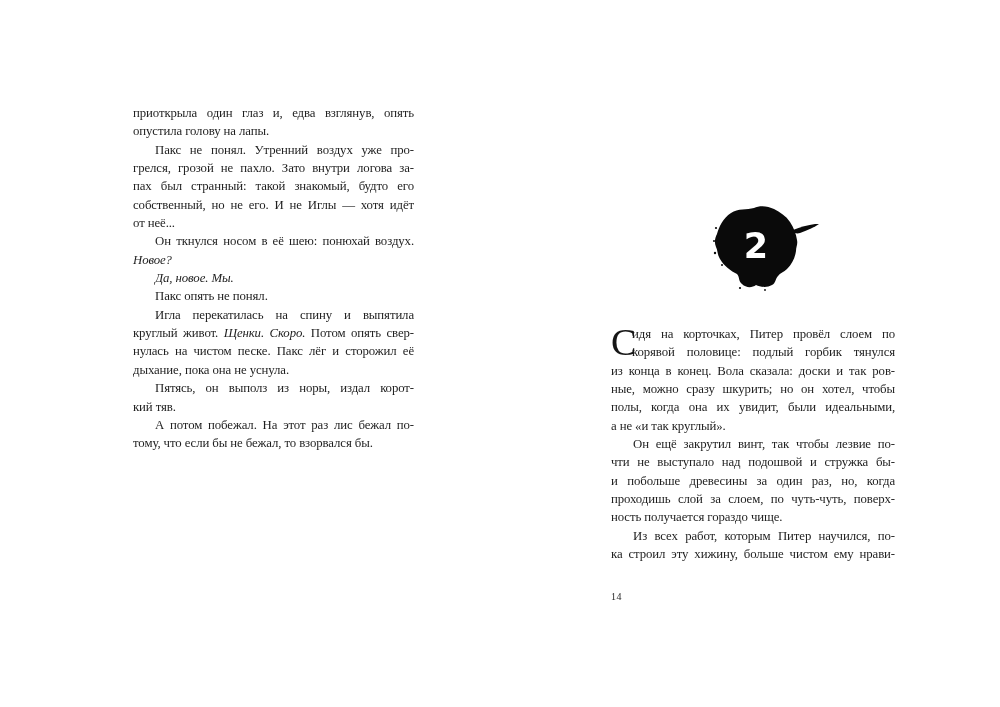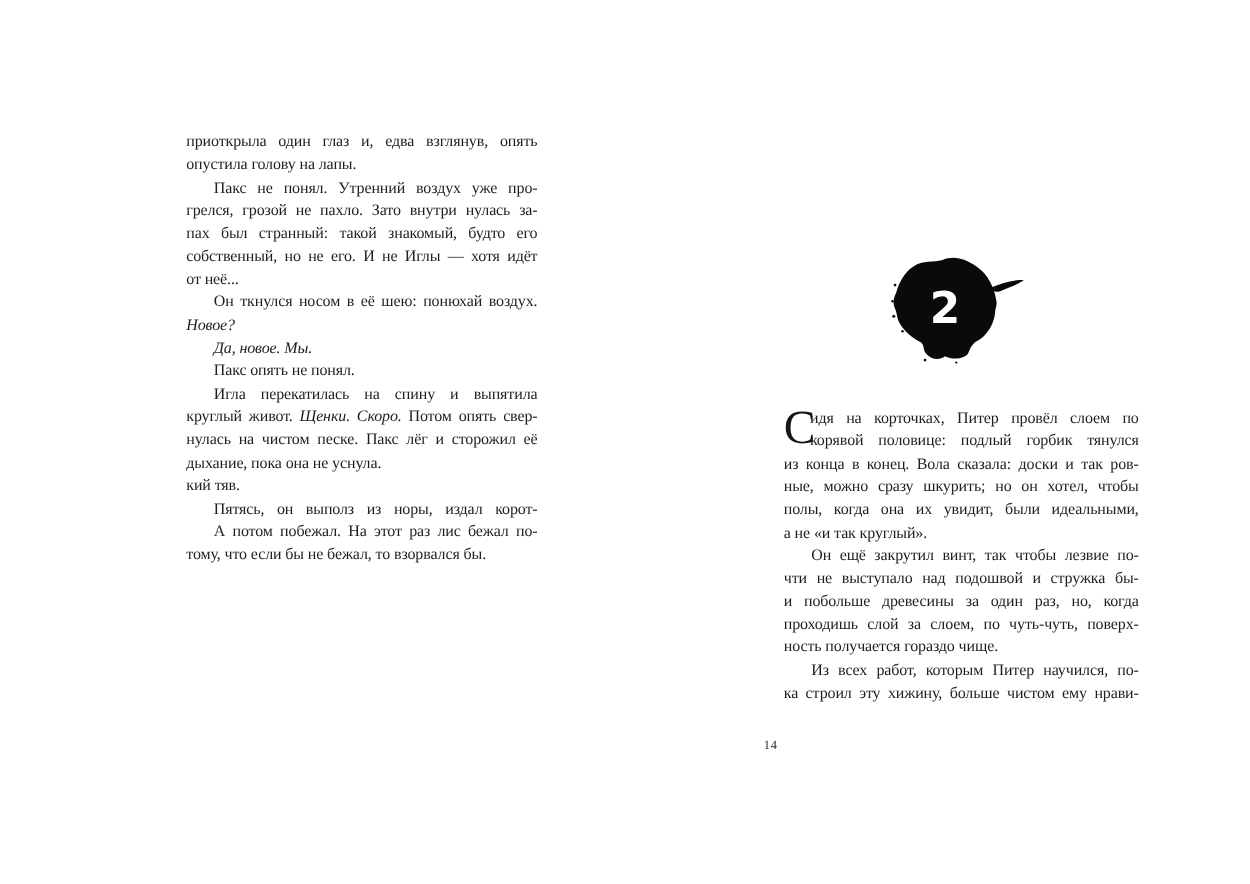--- a/index.html
+++ b/index.html
@@ -18,21 +18,20 @@
   .spread {
     position: absolute;
     inset: 0;
     background: #ffffff;
   }
   .text-block {
     position: absolute;
     font-size: 12.8px;
     line-height: 18.35px;
     letter-spacing: -0.1px;
-    margin-left: 16px;
   }
   .page-left-text {
     left: 133px;
     top: 104px;
     width: 281px;
   }
   .page-right-text {
     left: 611px;
     top: 325px;
     width: 284px;
@@ -91,34 +90,34 @@
 </head>
 <body>
 
 <div class="spread">
 
   <div>
     <div class="text-block page-left-text">
         <div class="line"><span>приоткрыла один глаз и, едва взглянув, опять</span></div>
         <div class="line end"><span>опустила голову на лапы.</span></div>
         <div class="line indent"><span>Пакс не понял. Утренний воздух уже про-</span></div>
-        <div class="line"><span>грелся, грозой не пахло. Зато внутри нулась за-</span></div>
+        <div class="line"><span>грелся, грозой не пахло. Зато внутри логова за-</span></div>
         <div class="line"><span>пах был странный: такой знакомый, будто его</span></div>
         <div class="line"><span>собственный, но не его. И не Иглы — хотя идёт</span></div>
         <div class="line end"><span>от неё...</span></div>
         <div class="line indent"><span>Он ткнулся носом в её шею: понюхай воздух.</span></div>
         <div class="line end"><span class="it">Новое?</span></div>
         <div class="line indent end"><span class="it">Да, новое. Мы.</span></div>
         <div class="line indent end"><span>Пакс опять не понял.</span></div>
         <div class="line indent"><span>Игла перекатилась на спину и выпятила</span></div>
         <div class="line"><span>круглый живот. </span><span class="it">Щенки. Скоро.</span><span> Потом опять свер-</span></div>
         <div class="line"><span>нулась на чистом песке. Пакс лёг и сторожил её</span></div>
         <div class="line end"><span>дыхание, пока она не уснула.</span></div>
+        <div class="line indent"><span>Пятясь, он выполз из норы, издал корот-</span></div>
         <div class="line end"><span>кий тяв.</span></div>
-        <div class="line indent"><span>Пятясь, он выполз из норы, издал корот-</span></div>
         <div class="line indent"><span>А потом побежал. На этот раз лис бежал по-</span></div>
         <div class="line end"><span>тому, что если бы не бежал, то взорвался бы.</span></div>
       </div>
   </div>
 
   <div>
 
     <div class="chapter-mark">
       <svg viewBox="0 0 112 92" xmlns="http://www.w3.org/2000/svg">
         <path fill="#0a0a0a" d="

